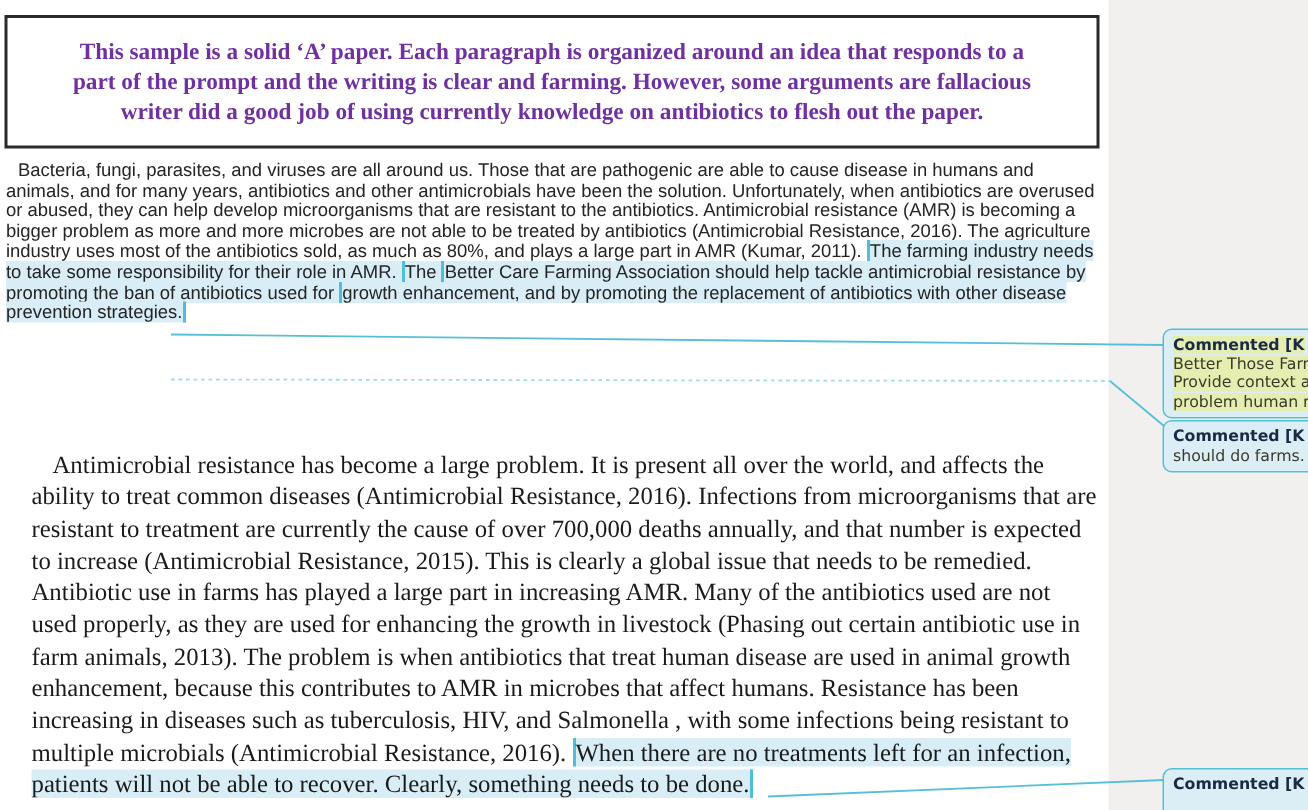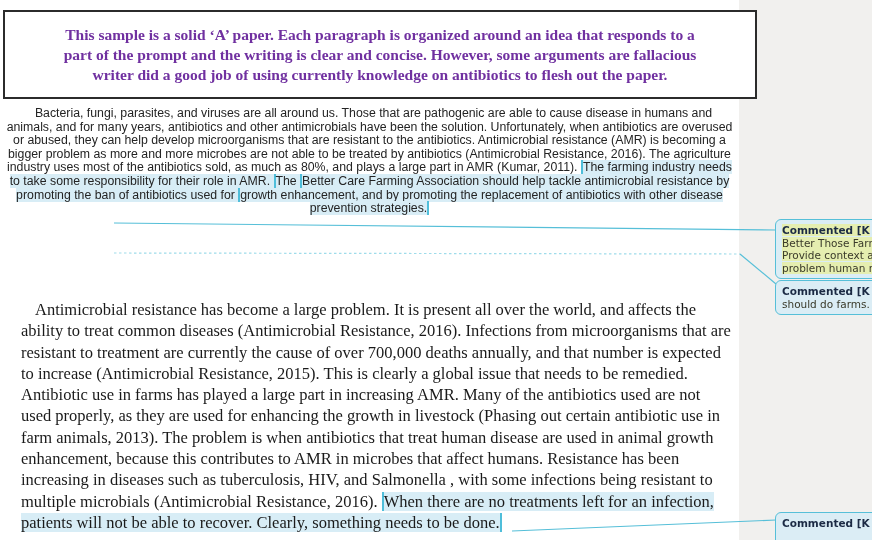--- a/index.html
+++ b/index.html
@@ -11,28 +11,28 @@
   .margin-panel{position:absolute; left:739px; top:0; width:133px; height:540px; background:#f1f0ee;}
 
   
   .banner{
     position:absolute; left:3px; top:10px; width:726px; height:81px;
     border:2px solid #2b2b2b; background:#ffffff;
     display:flex; flex-direction:column; justify-content:center;
     text-align:center;
     font-family:"Liberation Serif", serif; font-weight:bold;
     font-size:15.5px; line-height:20px; color:#7030a0;
-    padding:2px 12px;
+    padding:2px 0;
   }
 
   
   .para1{
     position:absolute; left:4px; top:107px; width:731px; margin:0;
     font-family:"Liberation Sans", sans-serif; font-size:12.3px; line-height:13.6px;
-    color:#242424; text-indent:8px;text-align:center;
+    color:#242424; text-indent:8px;
   }
   .para2{
     position:absolute; left:5px; top:283px; width:712px; margin:16px;
     font-family:"Liberation Serif", serif; font-size:16.5px; line-height:21.3px;
     color:#1a1a1a; text-indent:14px;
   }
   .hl-cyan{background:#d8edf6;}
   .bracket-left{border-left:2px solid #4fbeda;}
   .bracket-right{border-right:2px solid #4fbeda;}
 
@@ -54,21 +54,21 @@
 </head>
 <body>
 
 <div class="screen">
 
   <div class="page"></div>
   <div class="margin-panel"></div>
 
   <div class="banner">
     <div>This sample is a solid ‘A’ paper. Each paragraph is organized around an idea that responds to a</div>
-    <div>part of the prompt and the writing is clear and concise. However, some arguments are fallacious</div>
+    <div>part of the prompt and the writing is clear and farming. However, some arguments are fallacious</div>
     <div>writer did a good job of using currently knowledge on antibiotics to flesh out the paper.</div>
   </div>
 
   <p class="para1"><span>Bacteria, fungi, parasites, and viruses are all around us. Those that are pathogenic are able to cause disease in humans and animals, and for many years, antibiotics and other antimicrobials have been the solution. Unfortunately, when antibiotics are overused or abused, they can help develop microorganisms that are resistant to the antibiotics. Antimicrobial resistance (AMR) is becoming a bigger problem as more and more microbes are not able to be treated by antibiotics (Antimicrobial Resistance, 2016). The agriculture industry uses most of the antibiotics sold, as much as 80%, and plays a large part in AMR (Kumar, 2011). </span><span class="hl-cyan bracket-left">The farming industry needs to take some responsibility for their role in AMR. </span><span class="hl-cyan bracket-left">The </span><span class="hl-cyan bracket-left">Better Care Farming Association should help tackle antimicrobial resistance by promoting the ban of antibiotics used for </span><span class="hl-cyan bracket-left bracket-right">growth enhancement, and by promoting the replacement of antibiotics with other disease prevention strategies.</span></p>
 
   <p class="para2"><span>Antimicrobial resistance has become a large problem. It is present all over the world, and affects the ability to treat common diseases (Antimicrobial Resistance, 2016). Infections from microorganisms that are resistant to treatment are currently the cause of over 700,000 deaths annually, and that number is expected to increase (Antimicrobial Resistance, 2015). This is clearly a global issue that needs to be remedied. Antibiotic use in farms has played a large part in increasing AMR. Many of the antibiotics used are not used properly, as they are used for enhancing the growth in livestock (Phasing out certain antibiotic use in farm animals, 2013). The problem is when antibiotics that treat human disease are used in animal growth enhancement, because this contributes to AMR in microbes that affect humans. Resistance has been increasing in diseases such as tuberculosis, HIV, and Salmonella , with some infections being resistant to multiple microbials (Antimicrobial Resistance, 2016). </span><span class="hl-cyan bracket-left bracket-right">When there are no treatments left for an infection, patients will not be able to recover. Clearly, something needs to be done.</span></p>
 
   <svg class="connectors" viewBox="0 0 872 540" xmlns="http://www.w3.org/2000/svg">
     <line x1="114" y1="223" x2="776" y2="230" stroke="#56bfd8" stroke-width="1.2"></line>
     <line x1="114" y1="253" x2="740" y2="254" stroke="#9fdcea" stroke-width="1.2" stroke-dasharray="2.5,2.5"></line>

